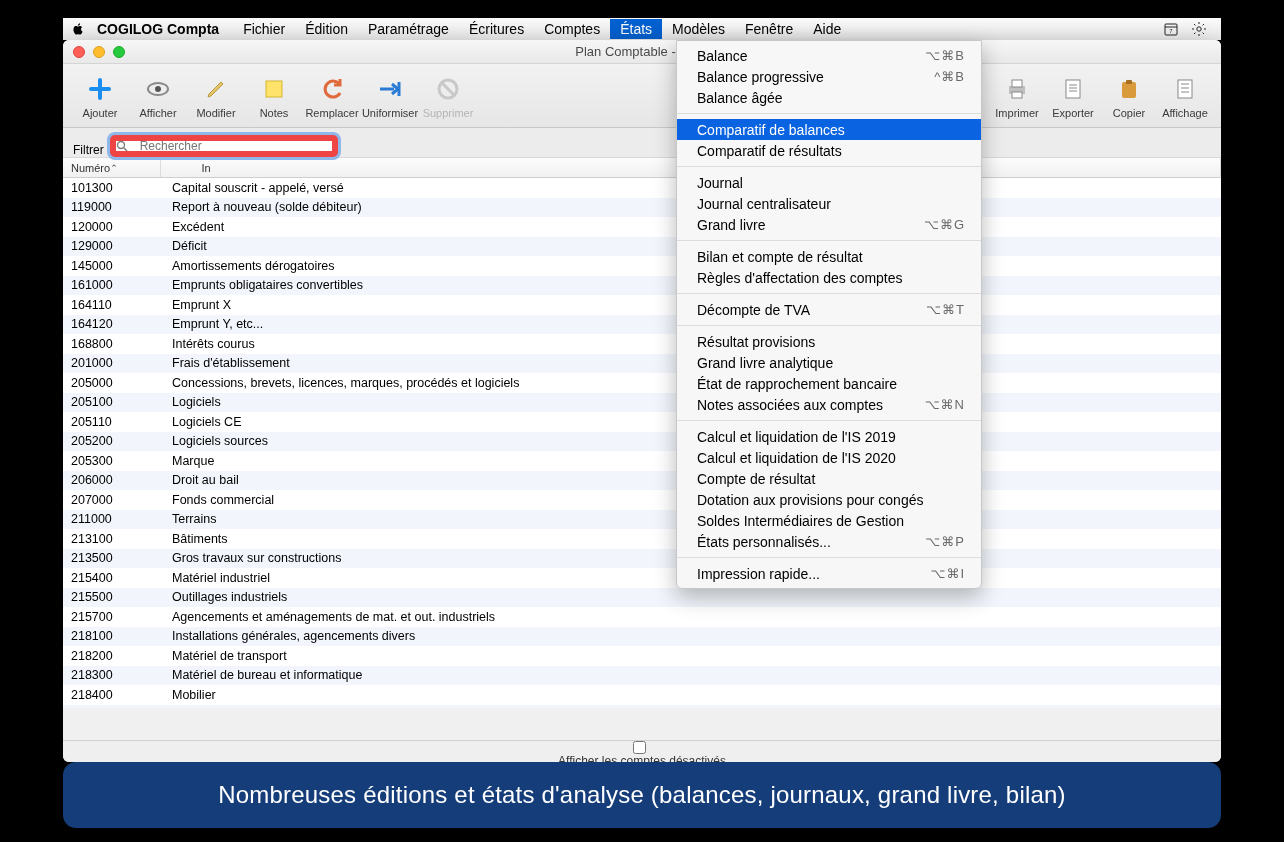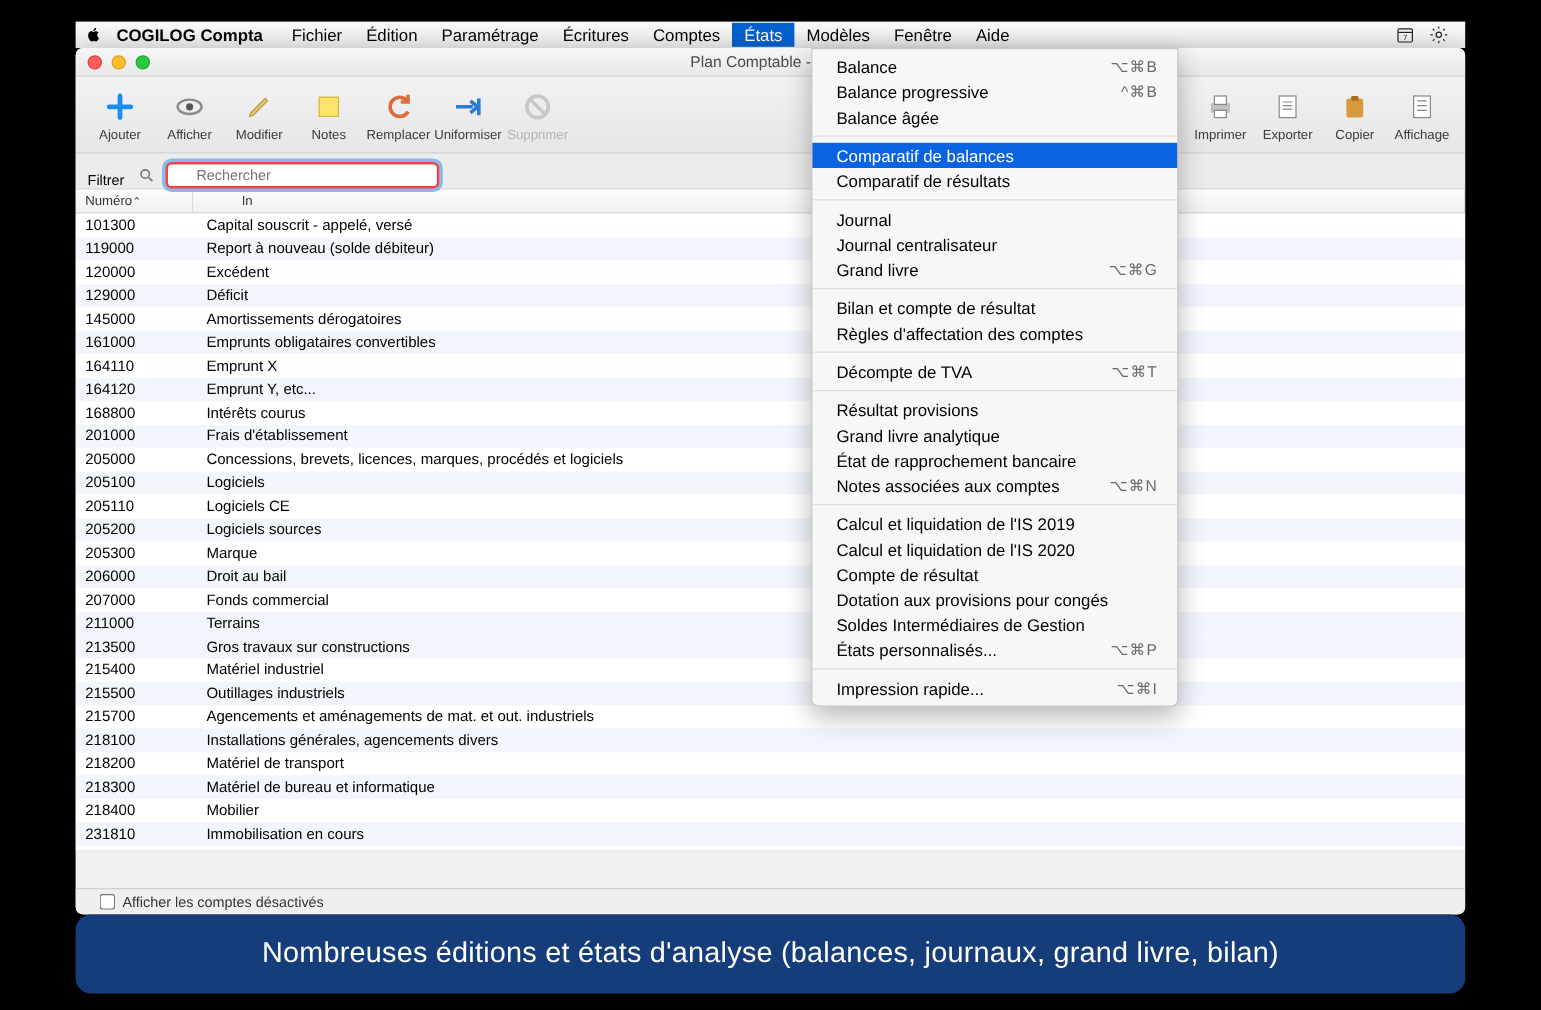--- a/index.html
+++ b/index.html
@@ -105,27 +105,26 @@
   }
   .filterrow .flabel { font-size: 12px; margin-right: 6px; }
   .search {
     position: relative;
     width: 228px;
   }
   .search input {
     width: 100%;
     height: 22px;
     border-radius: 5px;
-    border: 2px solid #ef4444;
+    border: 6px solid #ef4444;
     padding: 0 6px 0 24px;
     font-size: 12px;
     outline: none;
     box-shadow: 0 0 0 3px #8fb8ea;
     background: #fff;
-    margin-left: 28px;
   }
   .search .sicon {
     position: absolute; left: 6px; top: 50%; transform: translateY(-50%);
     width: 12px; height: 12px; color: #7a7a7a;
   }
 
   
   .thead {
     height: 20px;
     background: linear-gradient(#fcfcfc, #f1f1f1);
@@ -161,22 +160,22 @@
   .row .c1 { width: 80px; padding-left: 8px; }
   .row .c2 { flex: 1; padding-left: 0; }
 
   
   .footer {
     position: absolute; bottom: 0; left: 0; right: 0;
     height: 22px;
     background: #efefef;
     border-top: 1px solid #d0d0d0;
     display: flex; align-items: center;
-    padding: 0 20px;
-    font-size: 12px; color: #333;
+    padding: 0 8px;
+    font-size: 12px; color: #333; flex-direction: column;
   }
   .footer input[type=checkbox] { margin-right: 6px; }
 
   
   .menu-overlay {
     position: absolute;
     left: 676px; top: 40px;
     width: 306px;
     background: #f7f7f7;
     border: 1px solid #c7c7c7;
@@ -449,20 +448,24 @@
         <div class="c2">Droit au bail</div>
       </div>
       <div class="row">
         <div class="c1">207000</div>
         <div class="c2">Fonds commercial</div>
       </div>
       <div class="row alt">
         <div class="c1">211000</div>
         <div class="c2">Terrains</div>
       </div>
+      <div class="row">
+        <div class="c1">213100</div>
+        <div class="c2">Bâtiments</div>
+      </div>
       <div class="row alt">
         <div class="c1">213500</div>
         <div class="c2">Gros travaux sur constructions</div>
       </div>
       <div class="row">
         <div class="c1">215400</div>
         <div class="c2">Matériel industriel</div>
       </div>
       <div class="row alt">
         <div class="c1">215500</div>

